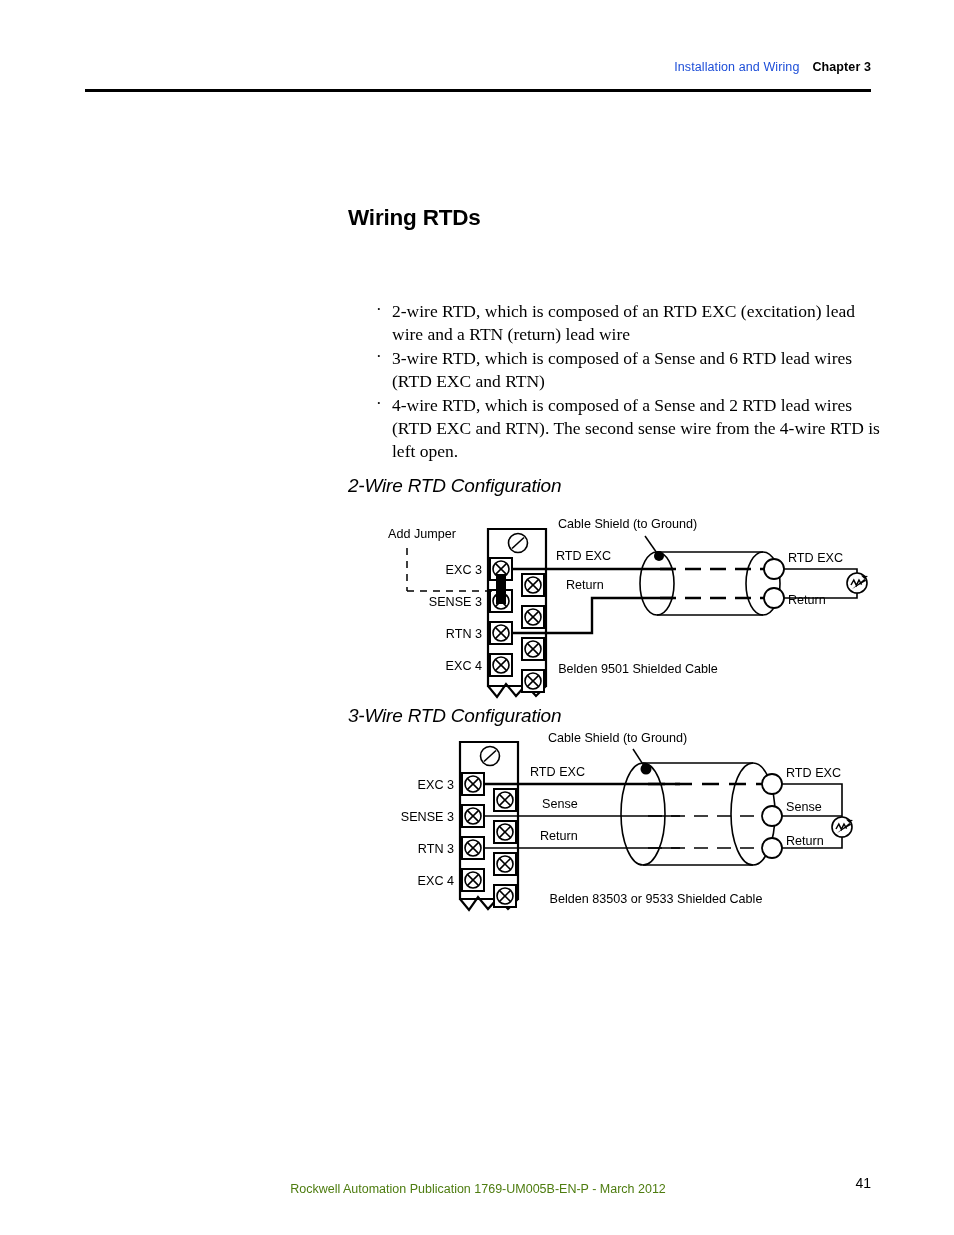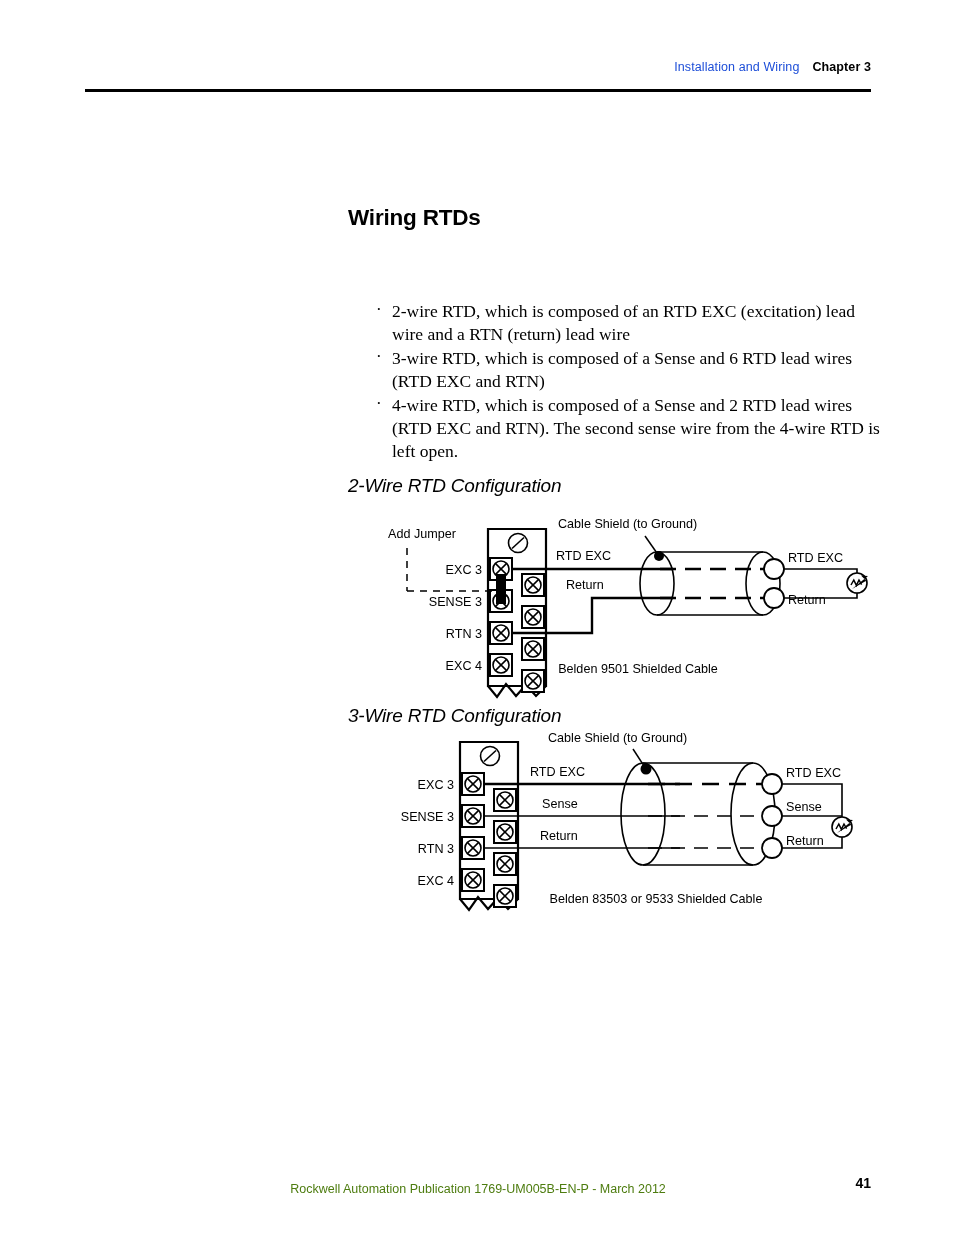--- a/index.html
+++ b/index.html
@@ -152,21 +152,21 @@
     font-size: 12.5px;
     color: #4d7c0f;
     white-space: nowrap;
   }
   .footer-page {
     position: absolute;
     right: 0;
     top: -1px;
     font-family: "Liberation Sans", sans-serif;
     font-size: 14px;
-    font-weight: bold;
+    font-weight: normal;
     color: #000000;
   }
 </style>
 </head>
 <body>
 
 <div class="page">
 
   <div class="header">
     <div class="header-text">

